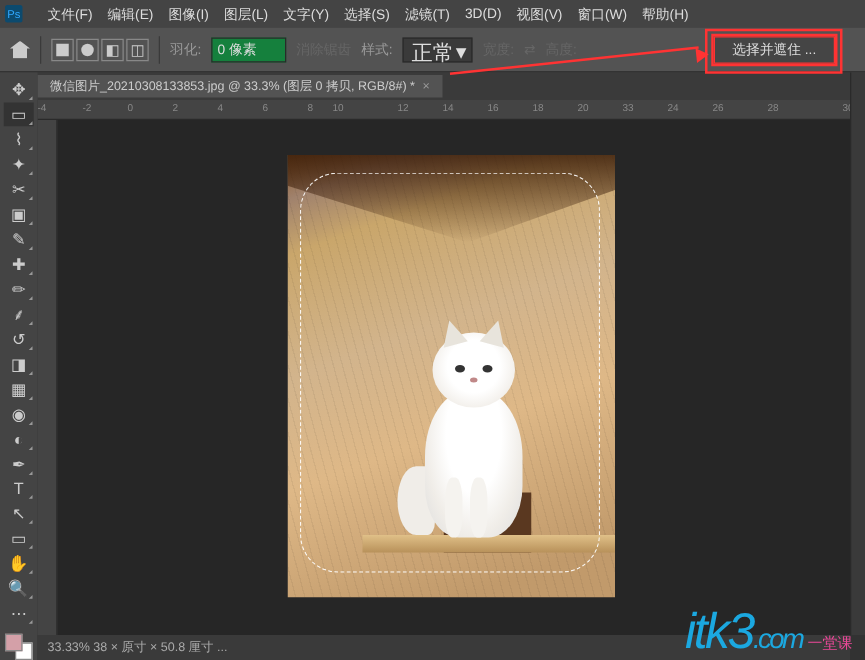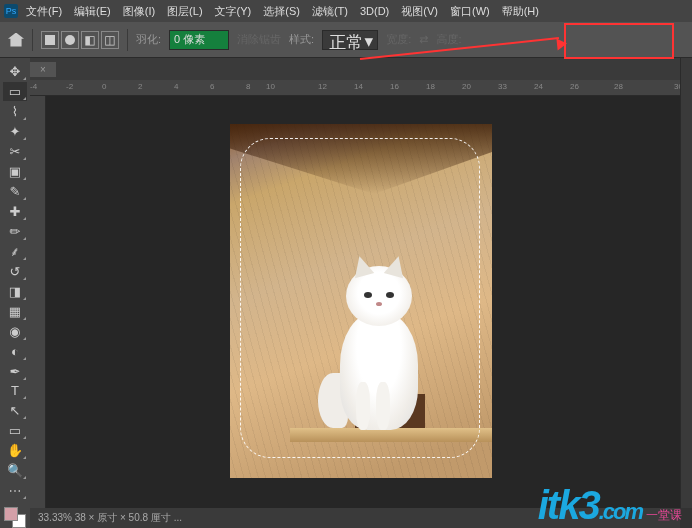--- a/index.html
+++ b/index.html
@@ -1,18 +1,18 @@
 <!DOCTYPE html>
 <html><head>
 <meta charset="utf-8">
 <style>
 *{margin:0;padding:0;box-sizing:border-box;font-family:"Microsoft YaHei",sans-serif;user-select:none}
 body{width:692px;height:528px;background:#323232;overflow:hidden;position:relative}
 .menubar{height:22px;background:#444;display:flex;align-items:center;padding:0 4px;font-size:11px;color:#ddd}
-.menubar .logo{width:14px;height:14px;background:#0c4a6e;color:#31a8ff;font-size:9px;font-weight:normal;display:flex;align-items:center;justify-content:center;margin-right:2px;border-radius:2px}
+.menubar .logo{width:14px;height:14px;background:#0c4a6e;color:#31a8ff;font-size:9px;font-weight:normal;display:flex;align-items:center;justify-content:center;margin-right:14px;border-radius:2px}
 .menubar .mi{padding:0 6px;cursor:pointer}
 .optbar{height:36px;background:#535353;display:flex;align-items:center;padding:0 8px;font-size:11px;color:#ccc;gap:8px;border-bottom:1px solid #2a2a2a}
 .optbar .home{width:16px;height:14px;background:#ccc;clip-path:polygon(50% 0,100% 45%,85% 45%,85% 100%,15% 100%,15% 45%,0 45%)}
 .optbar .sep{width:1px;height:22px;background:#3a3a3a}
 .optbar .shapegrp{display:flex;gap:2px}
 .optbar .shape{width:18px;height:18px;border:1px solid #888;display:flex;align-items:center;justify-content:center}
 .optbar .shape.sq::after{content:"";width:10px;height:10px;background:#ccc}
 .optbar .shape.ci::after{content:"";width:10px;height:10px;background:#ccc;border-radius:50%}
 .optbar .shape.po{font-size:12px}
 .optbar .lbl{color:#999}
@@ -54,21 +54,21 @@
 .cat-eye{position:absolute;width:8px;height:6px;background:#333;border-radius:50%;top:26px}
 .cat-eye.l{left:18px}.cat-eye.r{right:18px}
 .cat-nose{position:absolute;width:6px;height:4px;background:#c08888;border-radius:50%;top:36px;left:30px}
 .cat-tail{position:absolute;bottom:2px;left:0;width:30px;height:55px;background:#f0ede8;border-radius:50% 20% 20% 50%}
 .cat-fleg{position:absolute;bottom:0;width:14px;height:48px;background:#f5f3ef;border-radius:40%}
 .cat-fleg.l{left:38px}.cat-fleg.r{left:58px}
 .marquee{position:absolute;left:194px;top:42px;width:240px;height:320px;border:1.5px dashed #fff;border-radius:30px;pointer-events:none;animation:ants 1s linear infinite;background:linear-gradient(#000,#000) padding-box,repeating-linear-gradient(45deg,#fff 0,#fff 4px,#000 4px,#000 8px) border-box;border:1.5px solid transparent}
 .marquee{border:1.5px dashed rgba(255,255,255,0.9);background:none}
 .statusbar{position:absolute;left:30px;right:12px;bottom:0;height:20px;background:#3a3a3a;font-size:10px;color:#aaa;display:flex;align-items:center;padding:0 8px}
 .watermark{position:absolute;right:10px;bottom:0px;display:flex;align-items:baseline;z-index:100;pointer-events:none}
-.watermark .main{font-size:40px;font-weight:700;font-style:italic;color:#1ba8e0;letter-spacing:-2px}
+.watermark .main{font-size:40px;font-weight:400;font-style:italic;color:#1ba8e0;letter-spacing:-2px}
 .watermark .sub{font-size:12px;color:#ec4899;margin-left:4px}
 </style>
 </head>
 <body>
 
 <div class="menubar">
   <div class="logo">Ps</div>
   <div class="mi">文件(F)</div>
   <div class="mi">编辑(E)</div>
   <div class="mi">图像(I)</div>
@@ -93,28 +93,30 @@
   </div>
   <div class="sep"></div>
   <span class="lbl">羽化:</span>
   <input class="inp" value="0 像素" style="">
   <span class="dim">消除锯齿</span>
   <span class="lbl">样式:</span>
   <div class="sel">正常</div>
   <span class="dim">宽度:</span>
   <span class="dim">⇄</span>
   <span class="dim">高度:</span>
+  <div class="btn-mask">选择并遮住 ...</div>
 </div>
 
 <div class="highlight-box"></div>
 <div class="arrow-line"></div>
 <div class="arrow-head"></div>
 
 <div class="tabbar">
   <div class="tab">
+    <span>微信图片_20210308133853.jpg @ 33.3% (图层 0 拷贝, RGB/8#) *</span>
     <span class="x">×</span>
   </div>
 </div>
 
 <div class="ruler-h">
   <span style="left:0px">-4</span>
   <span style="left:36px">-2</span>
   <span style="left:72px">0</span>
   <span style="left:108px">2</span>
   <span style="left:144px">4</span>

